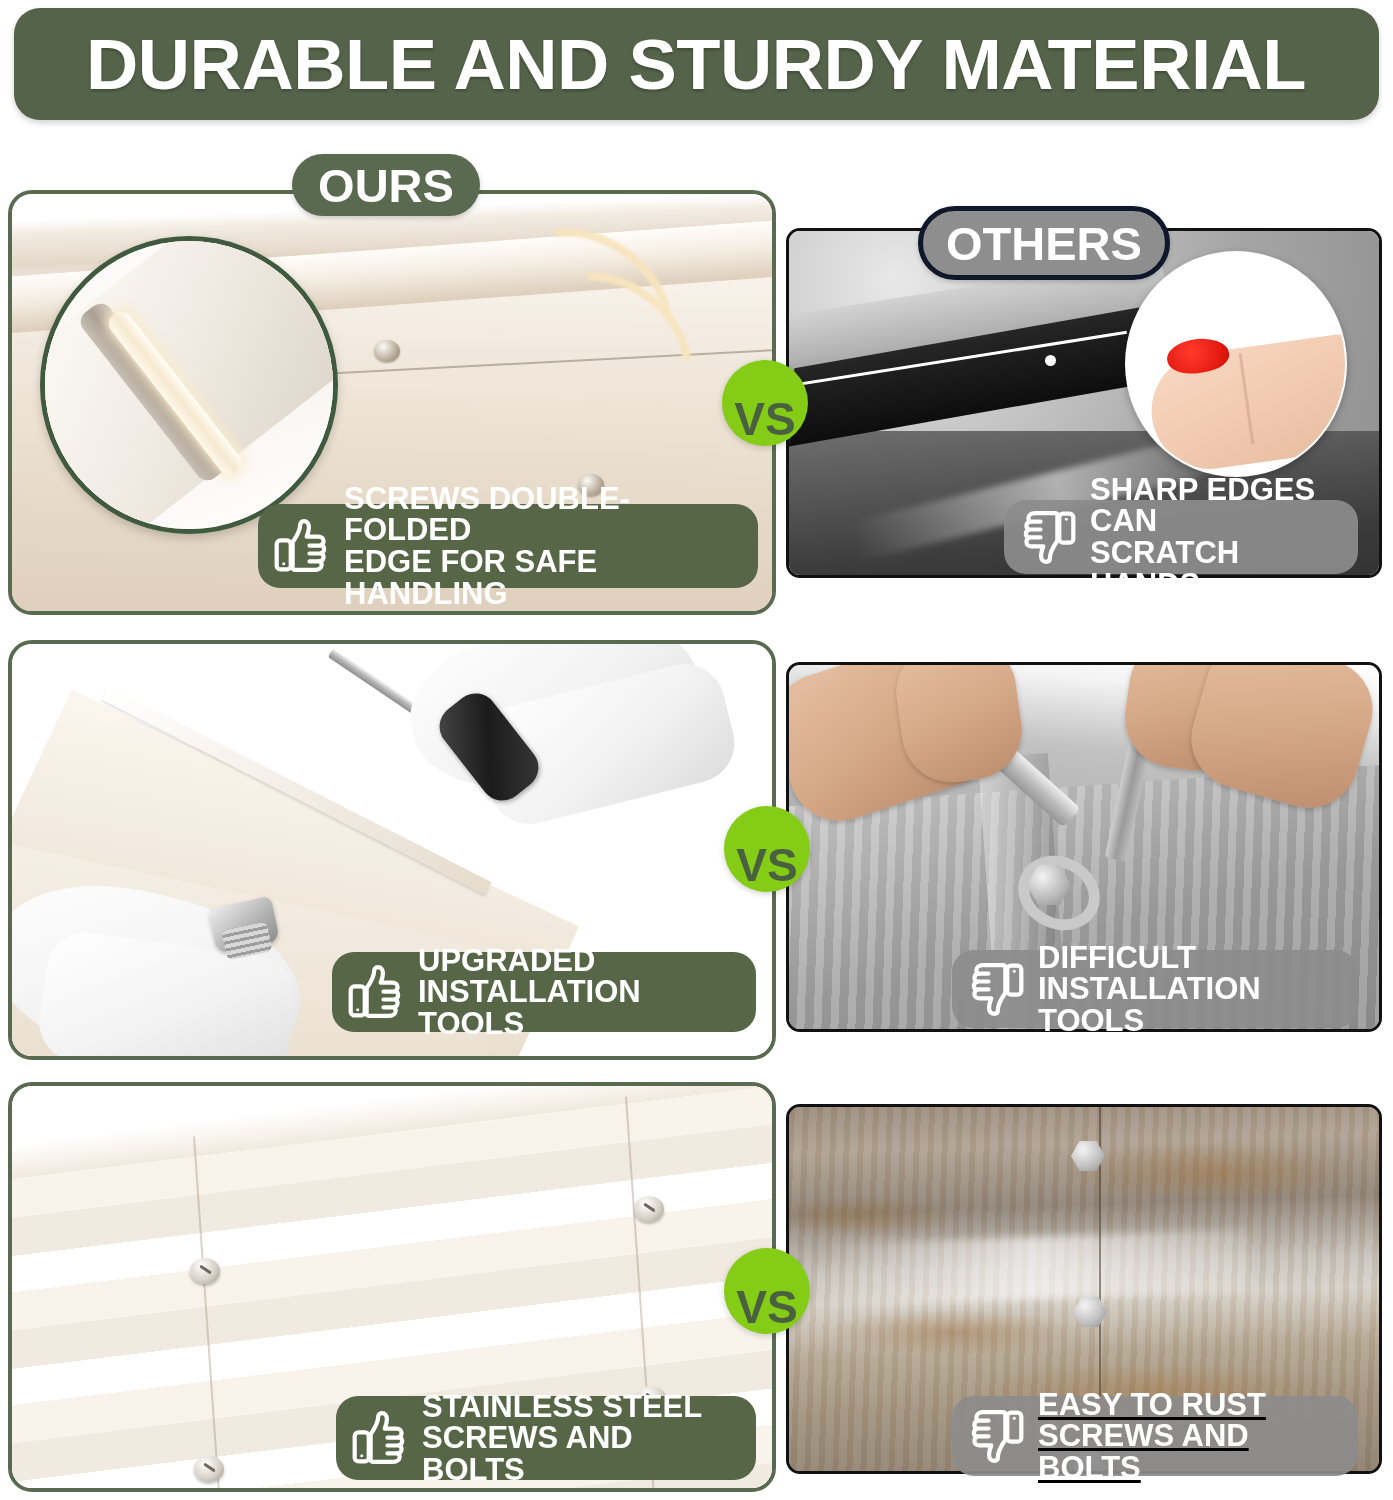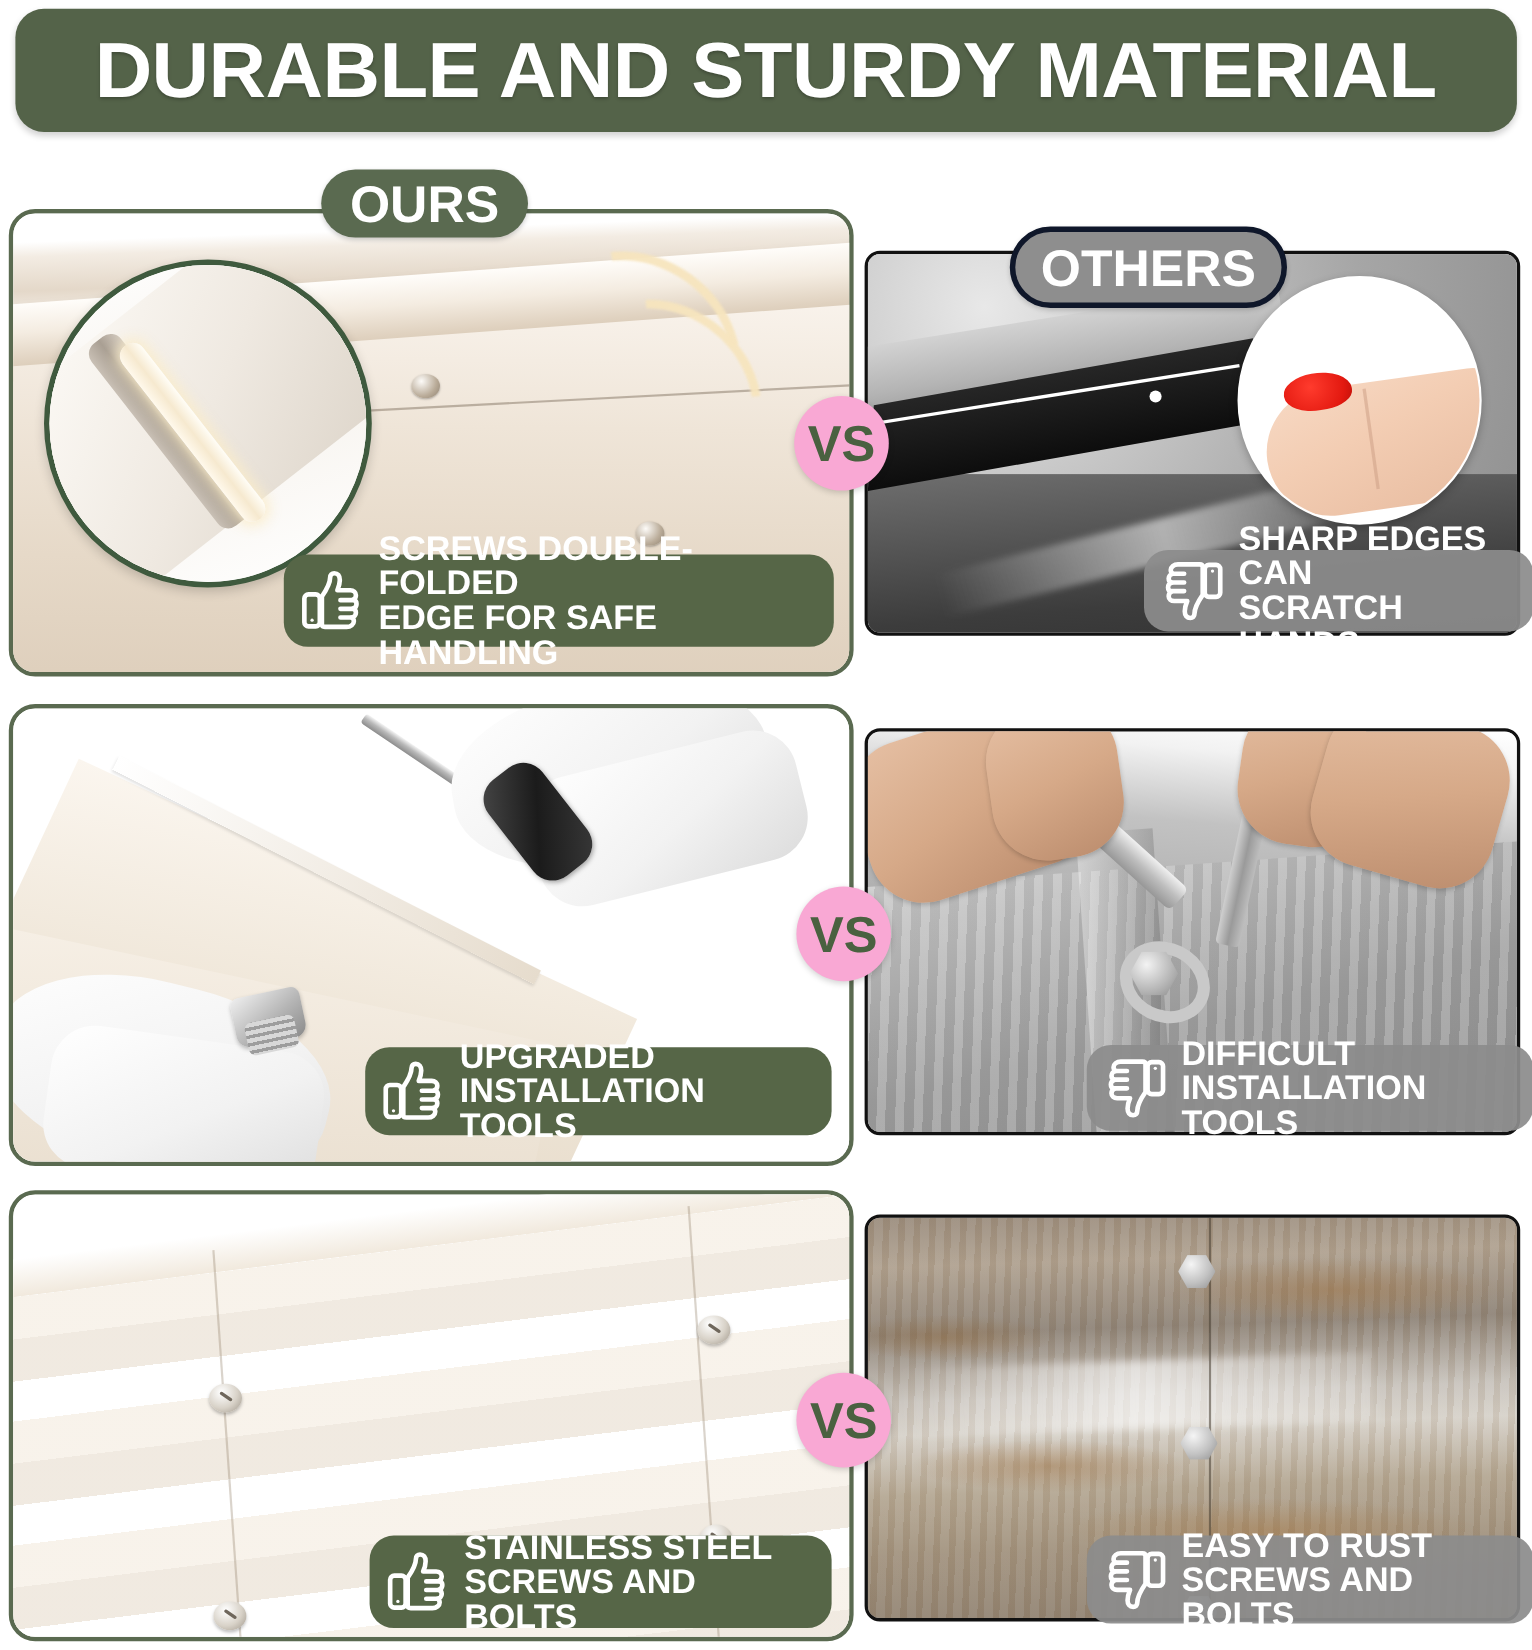--- a/index.html
+++ b/index.html
@@ -397,42 +397,42 @@
   
   .caption{
     position:absolute;
     display:flex;align-items:center;
     border-radius:22px;
     z-index:30;
     padding:10px 26px 10px 14px;
     box-sizing:border-box;
   }
   .cap-good{background:#54653f;background:#566647;}
-  .cap-bad{background:rgba(140,140,140,.93);margin-left:36px;}
+  .cap-bad{background:rgba(140,140,140,.93);}
   .caption .ctext{
     color:#ffffff;font-weight:bold;line-height:1.02;
     font-size:31px;letter-spacing:0px;white-space:pre-line;
     margin-left:12px;
     font-family:"Liberation Sans", sans-serif;
   }
   .ico{width:60px;height:60px;flex:0 0 60px;position:relative;}
   .ico svg{width:60px;height:60px;display:block;}
 
   #c1o{left:258px;top:504px;width:500px;height:84px;}
   #c1t{left:1004px;top:500px;width:354px;height:74px;}
   #c2o{left:332px;top:952px;width:424px;height:80px;}
   #c2t{left:952px;top:950px;width:406px;height:78px;}
   #c3o{left:336px;top:1396px;width:420px;height:84px;}
-  #c3t{left:952px;top:1396px;width:406px;height:80px;}
+  #c3t{left:952px;top:1396px;width:406px;height:80px;text-decoration:underline;}
 
   
   .vs{
     position:absolute;width:86px;height:86px;border-radius:50%;
-    background:#f9a8d4;
-    display:flex;align-items:center;justify-content:center;
+    background:#84cc16;
+    display:flex;align-items:flex-end;justify-content:center;
     color:#4a6140;font-weight:bold;font-size:46px;
     z-index:60;
     box-shadow:0 2px 6px rgba(0,0,0,.18);
     font-family:"Liberation Sans", sans-serif;
   }
   #vs1{left:722px;top:360px;}
   #vs2{left:724px;top:806px;}
   #vs3{left:724px;top:1248px;}
 </style>
 </head>

